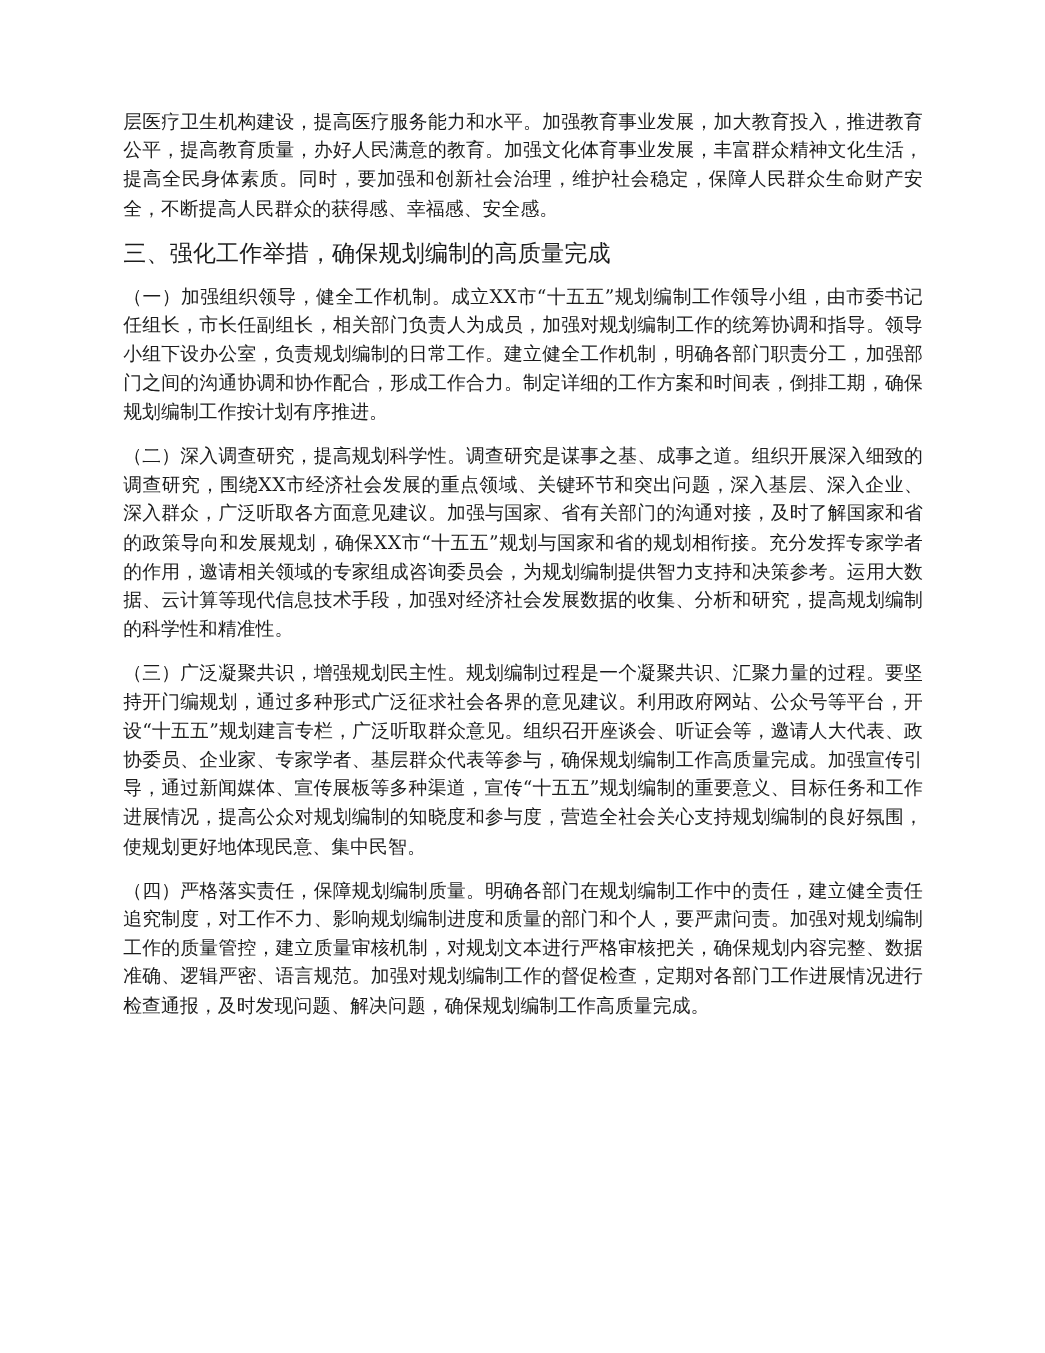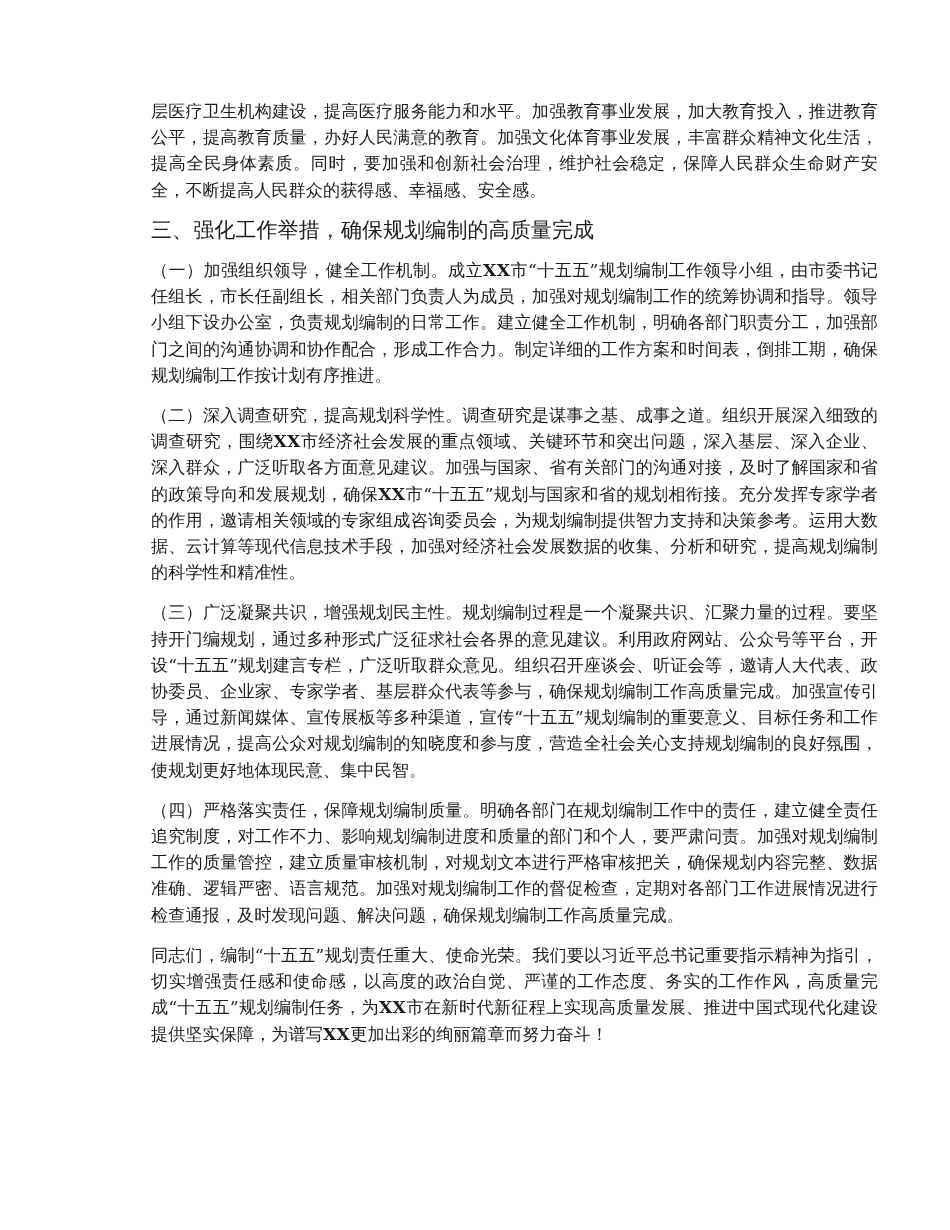--- a/index.html
+++ b/index.html
@@ -19,21 +19,20 @@
     width: 950px;
     height: 1230px;
     background: #ffffff;
     overflow: hidden;
   }
   #doc-body {
     position: absolute;
     left: 112px;
     top: 98px;
     width: 727px;
-    margin-left: 39px;
   }
   .para {
     font-size: 17.1px;
     line-height: 26.2px;
     text-align: justify;
     text-justify: inter-ideograph;
     margin: 0 0 14px 0;
     letter-spacing: 0.1px;
     word-break: break-all;
     color: #1c1c1c;
@@ -47,30 +46,29 @@
     margin: 0 0 14px 0;
     color: #1c1c1c;
     letter-spacing: 0.1px;
   }
   .indent {
     text-indent: 0;
   }
   
   .para b, .heading b {
     font-family: "DejaVu Serif", "Liberation Serif", serif;
-    font-weight: 700;
+    font-weight: 400;
     letter-spacing: 0.4px;
   }
 </style>
 </head>
 <body style="color: rgb(28, 28, 28);">
 
 <div id="page" style="background: rgb(255, 255, 255);">
   <div id="doc-body">
       <p class="para">层医疗卫生机构建设，提高医疗服务能力和水平。加强教育事业发展，加大教育投入，推进教育公平，提高教育质量，办好人民满意的教育。加强文化体育事业发展，丰富群众精神文化生活，提高全民身体素质。同时，要加强和创新社会治理，维护社会稳定，保障人民群众生命财产安全，不断提高人民群众的获得感、幸福感、安全感。</p>
       <p class="heading">三、强化工作举措，确保规划编制的高质量完成</p>
       <p class="para indent">（一）加强组织领导，健全工作机制。成立<b>XX</b>市“十五五”规划编制工作领导小组，由市委书记任组长，市长任副组长，相关部门负责人为成员，加强对规划编制工作的统筹协调和指导。领导小组下设办公室，负责规划编制的日常工作。建立健全工作机制，明确各部门职责分工，加强部门之间的沟通协调和协作配合，形成工作合力。制定详细的工作方案和时间表，倒排工期，确保规划编制工作按计划有序推进。</p>
       <p class="para indent">（二）深入调查研究，提高规划科学性。调查研究是谋事之基、成事之道。组织开展深入细致的调查研究，围绕<b>XX</b>市经济社会发展的重点领域、关键环节和突出问题，深入基层、深入企业、深入群众，广泛听取各方面意见建议。加强与国家、省有关部门的沟通对接，及时了解国家和省的政策导向和发展规划，确保<b>XX</b>市“十五五”规划与国家和省的规划相衔接。充分发挥专家学者的作用，邀请相关领域的专家组成咨询委员会，为规划编制提供智力支持和决策参考。运用大数据、云计算等现代信息技术手段，加强对经济社会发展数据的收集、分析和研究，提高规划编制的科学性和精准性。</p>
       <p class="para indent">（三）广泛凝聚共识，增强规划民主性。规划编制过程是一个凝聚共识、汇聚力量的过程。要坚持开门编规划，通过多种形式广泛征求社会各界的意见建议。利用政府网站、公众号等平台，开设“十五五”规划建言专栏，广泛听取群众意见。组织召开座谈会、听证会等，邀请人大代表、政协委员、企业家、专家学者、基层群众代表等参与，确保规划编制工作高质量完成。加强宣传引导，通过新闻媒体、宣传展板等多种渠道，宣传“十五五”规划编制的重要意义、目标任务和工作进展情况，提高公众对规划编制的知晓度和参与度，营造全社会关心支持规划编制的良好氛围，使规划更好地体现民意、集中民智。</p>
       <p class="para indent">（四）严格落实责任，保障规划编制质量。明确各部门在规划编制工作中的责任，建立健全责任追究制度，对工作不力、影响规划编制进度和质量的部门和个人，要严肃问责。加强对规划编制工作的质量管控，建立质量审核机制，对规划文本进行严格审核把关，确保规划内容完整、数据准确、逻辑严密、语言规范。加强对规划编制工作的督促检查，定期对各部门工作进展情况进行检查通报，及时发现问题、解决问题，确保规划编制工作高质量完成。</p>
-      <p class="para">同志们，编制“十五五”规划责任重大、使命光荣。我们要以习近平总书记重要指示精神为指引，切实增强责任感和使命感，以高度的政治自觉、严谨的工作态度、务实的工作作风，高质量完成“十五五”规划编制任务，为<b>XX</b>市在新时代新征程上实现高质量发展、推进中国式现代化建设提供坚实保障，为谱写<b>XX</b>更加出彩的绚丽篇章而努力奋斗！</p>
     </div>
 </div>
 
 </body></html>

